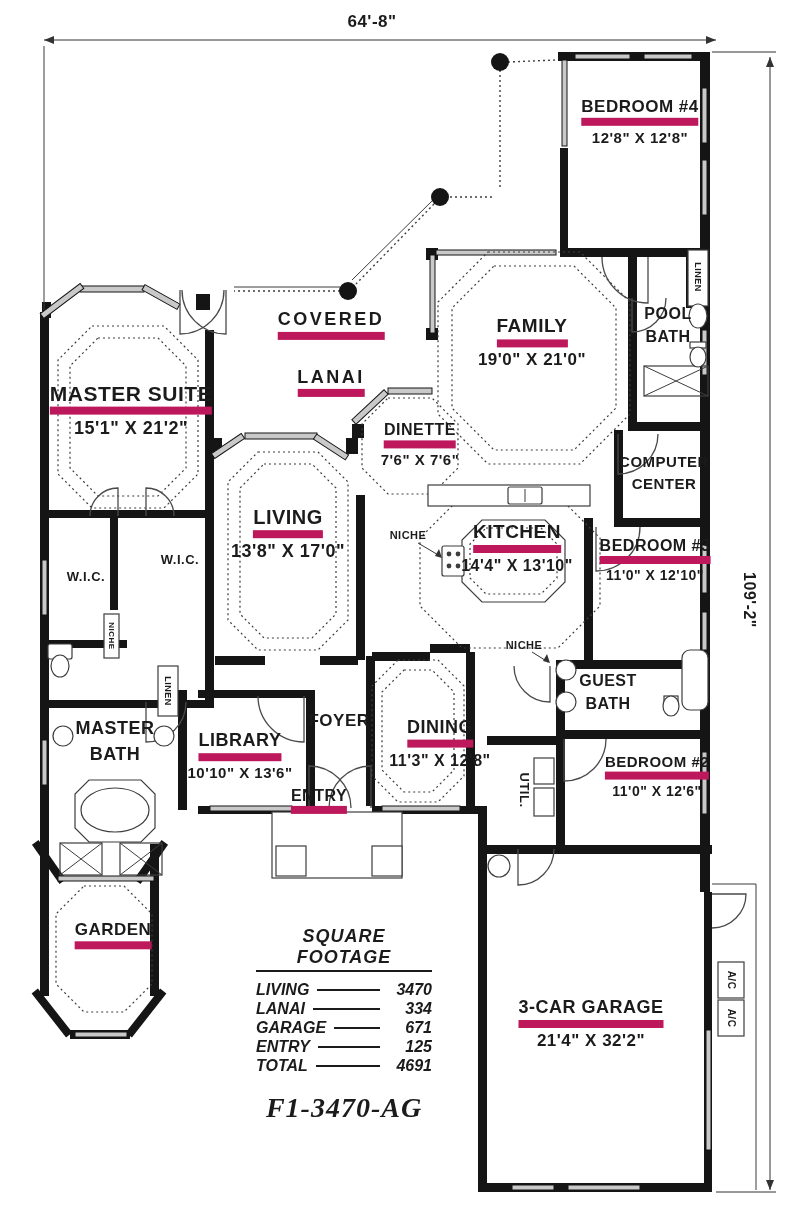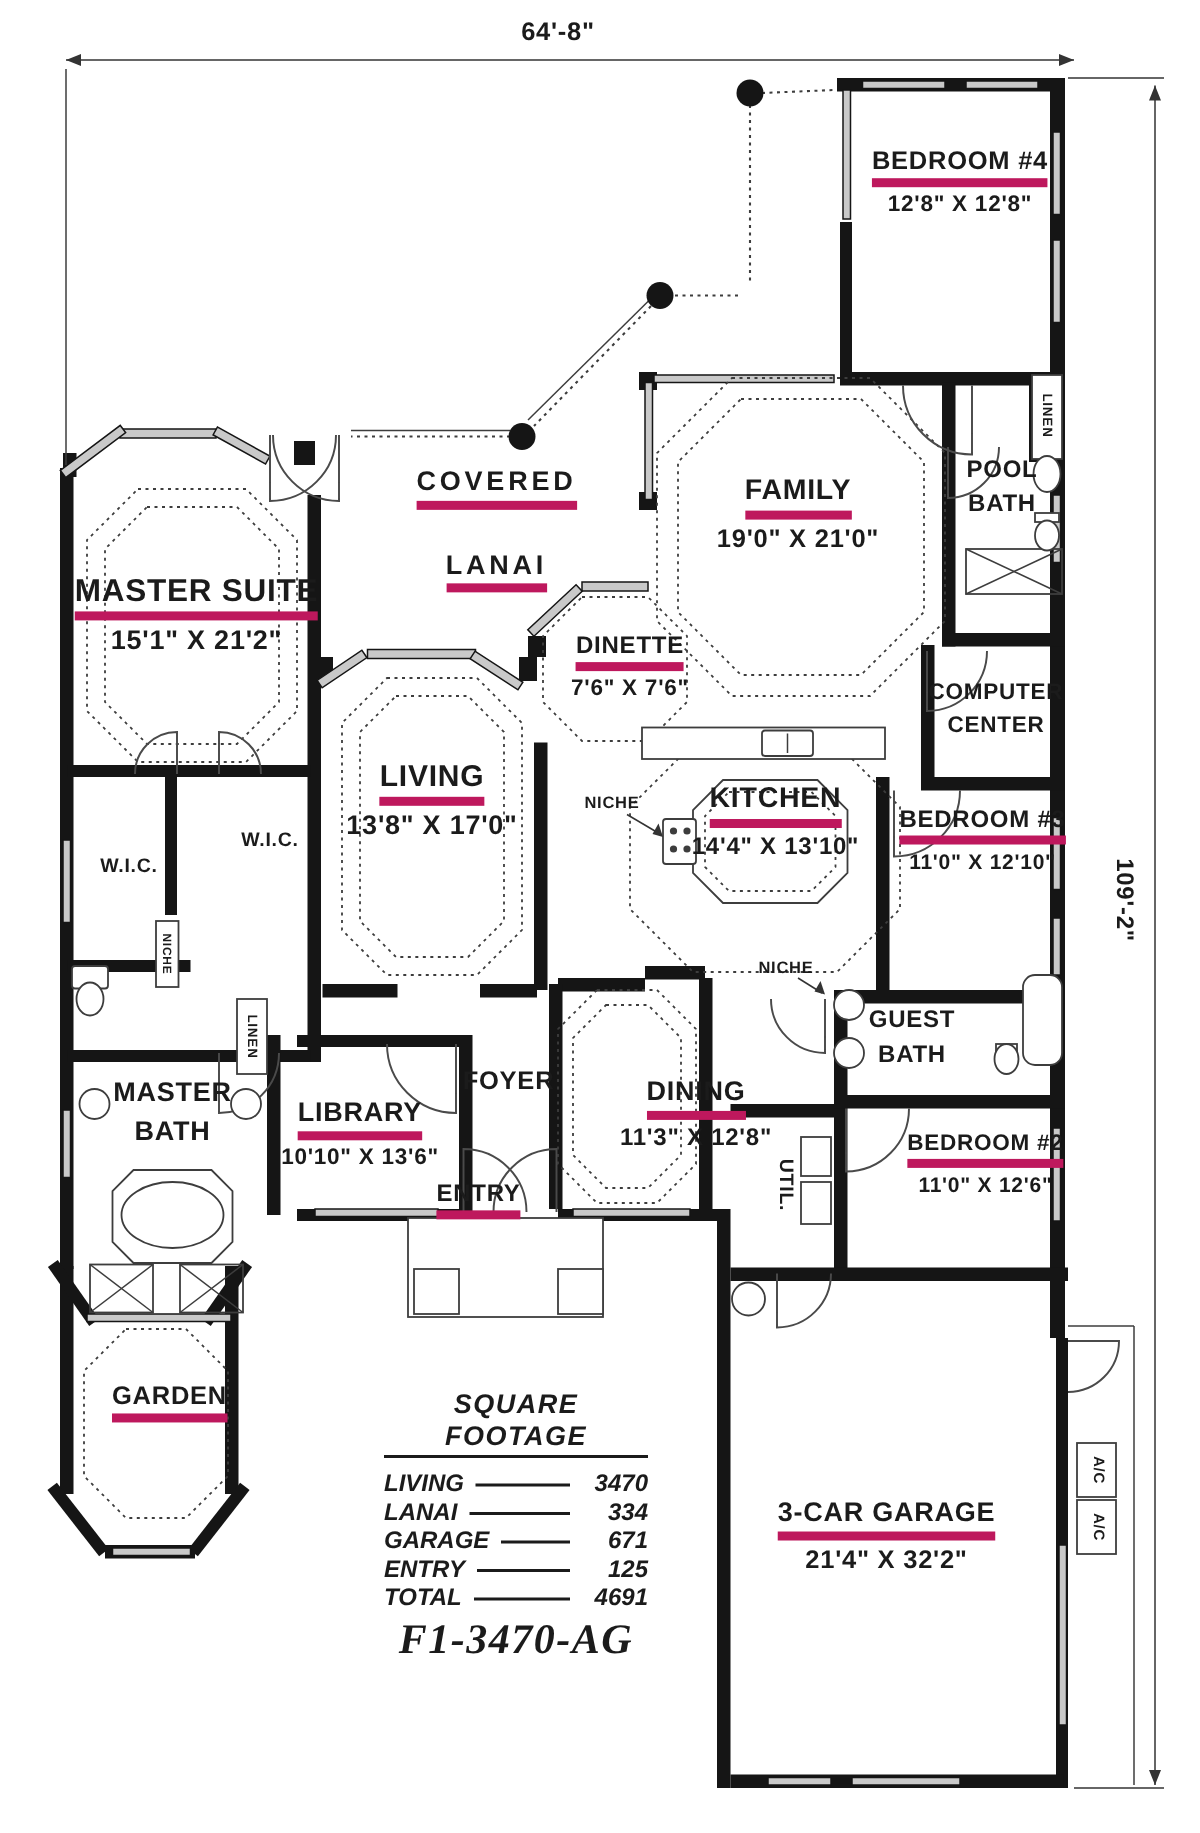--- a/index.html
+++ b/index.html
@@ -4,31 +4,31 @@
 <style>
   html,body{margin:0;padding:0;background:#fff;}
   #plan{position:relative;width:800px;height:1222px;background:#fff;overflow:hidden;
         font-family:"Liberation Sans",sans-serif;color:#1b1b1b;}
   #gfx{position:absolute;left:0;top:0;}
   .lbl{position:absolute;transform:translate(-50%,-50%);display:flex;flex-direction:column;
        align-items:center;text-align:center;font-weight:bold;line-height:1.2;
        white-space:nowrap;letter-spacing:.5px;}
   .lbl.wrap{white-space:normal;line-height:1.45;justify-content:center;}
   .lbl.rot{transform:translate(-50%,-50%) rotate(90deg);}
-  .u{border-bottom:6px solid #be185d;padding-bottom:1px;}
+  .u{border-bottom:8px solid #be185d;padding-bottom:1px;}
   .dm{margin-top:3px;}
   .ls2{letter-spacing:2.5px;}
   .sq{position:absolute;left:256px;top:926px;width:176px;font-style:italic;}
   .sqtitle{display:block;text-align:center;font-weight:bold;font-size:18px;letter-spacing:1px;
            border-bottom:2px solid #1b1b1b;padding-bottom:2px;margin-bottom:8px;}
   .sqrow{display:flex;align-items:center;font-weight:bold;font-size:16px;height:19px;}
   .sqdash{flex:1;border-top:2px solid #1b1b1b;margin:0 8px;}
   .sqval{min-width:44px;text-align:right;}
   .planno{display:block;text-align:center;font-family:"Liberation Serif",serif;
-          font-weight:bold;font-size:28px;margin-top:3px;letter-spacing:1px;}
+          font-weight:bold;font-size:28px;margin-top:17px;letter-spacing:1px;}
 </style>
 </head>
 <body>
 
 <div id="plan">
   <svg id="gfx" width="800" height="1222" viewBox="0 0 800 1222">
       <rect x="558" y="52" width="152" height="9" fill="#151515"></rect>
       <rect x="700" y="52" width="10" height="840" fill="#151515"></rect>
       <rect x="704" y="892" width="8" height="300" fill="#151515"></rect>
       <rect x="487" y="1183" width="222" height="9" fill="#151515"></rect>
@@ -260,21 +260,21 @@
   <div class="lbl wrap" style="left:115px;top:741px;font-size:18px;width:100px">
     <span>MASTER BATH</span>
   </div>
   <div class="lbl" style="left:240px;top:756px;font-size:18px">
     <span class="u">LIBRARY</span>
     <span class="dm" style="font-size:15px">10'10" X 13'6"</span>
   </div>
   <div class="lbl" style="left:339px;top:721px;font-size:17px">
     <span>FOYER</span>
   </div>
-  <div class="lbl" style="left:464px;top:743px;font-size:18px">
+  <div class="lbl" style="left:440px;top:743px;font-size:18px">
     <span class="u">DINING</span>
     <span class="dm" style="font-size:16px">11'3" X 12'8"</span>
   </div>
   <div class="lbl wrap" style="left:608px;top:692px;font-size:16px;width:76px">
     <span>GUEST BATH</span>
   </div>
   <div class="lbl" style="left:657px;top:776px;font-size:15px">
     <span class="u">BEDROOM #2</span>
     <span class="dm" style="font-size:14px">11'0" X 12'6"</span>
   </div>

